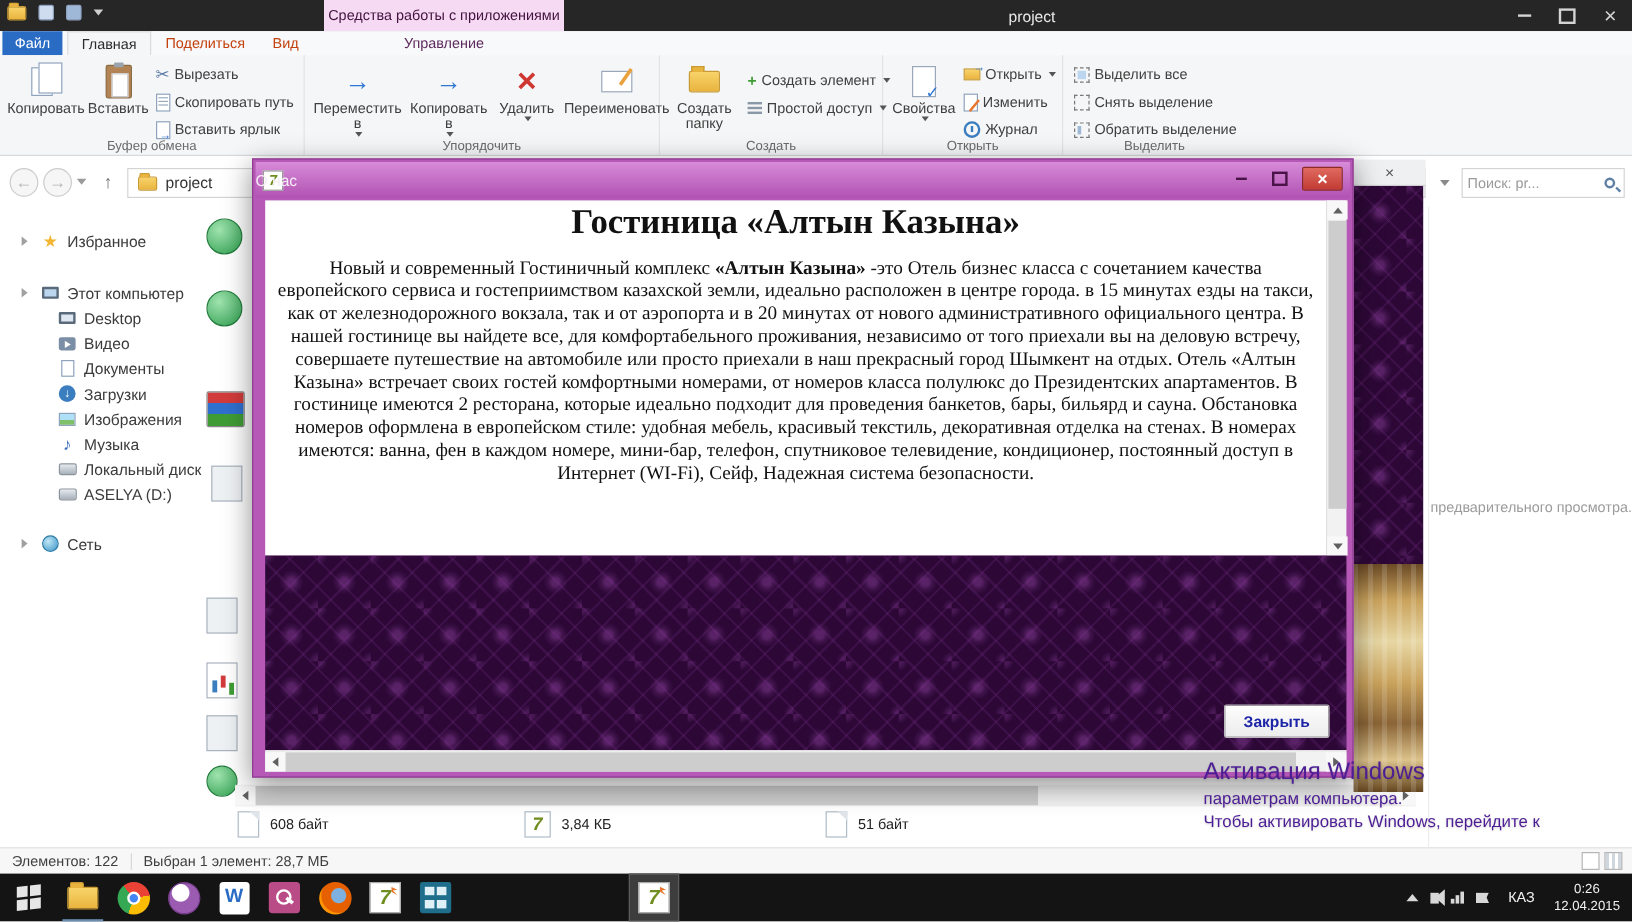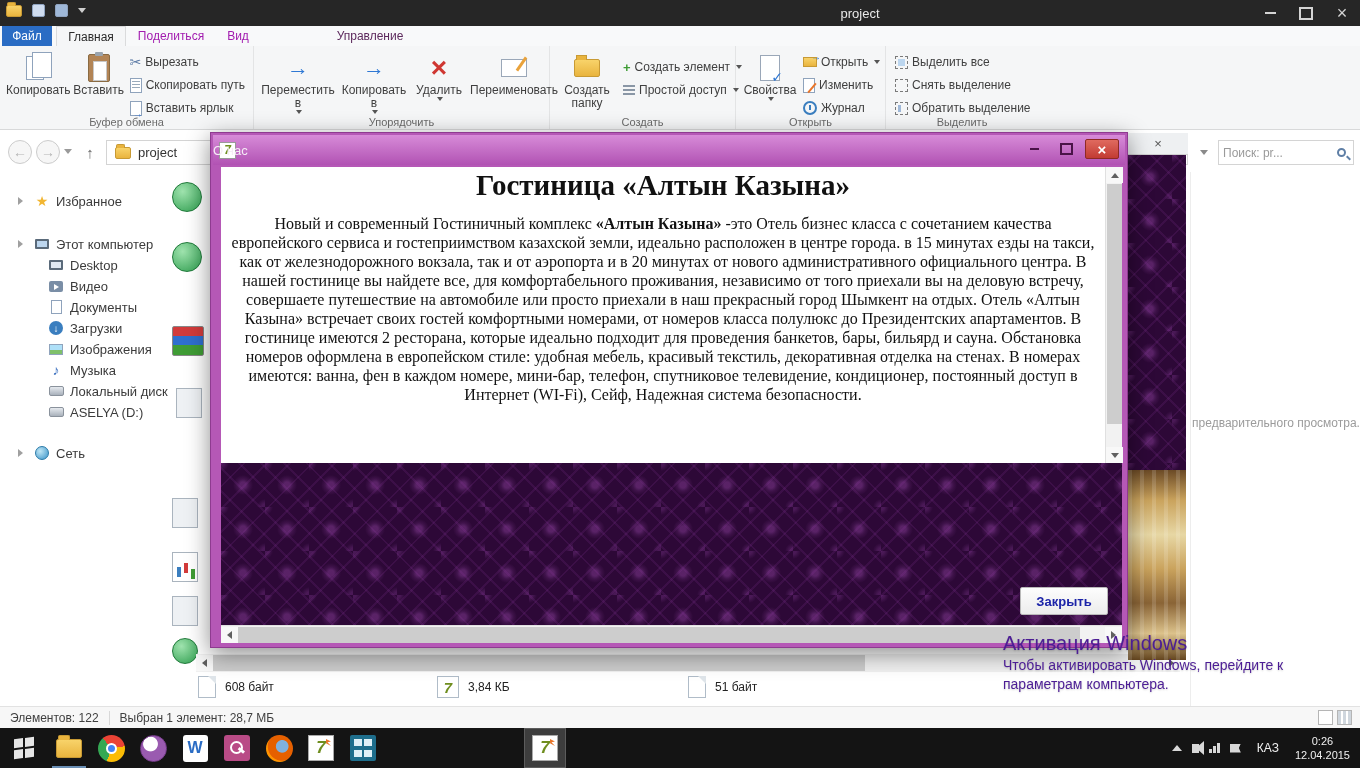--- a/index.html
+++ b/index.html
@@ -17,21 +17,21 @@
   .ctxtab{position:absolute;left:270px;top:0;width:200px;height:26px;background:#f6d9f2;color:#43113f;font-size:12px;display:flex;align-items:center;justify-content:center}
   .wtitle{position:absolute;left:470px;right:110px;top:0;height:26px;color:#e9e9e9;font-size:13px;display:flex;align-items:center;justify-content:center}
   .winctls{position:absolute;right:0;top:0;height:26px;display:flex}
   .wc{width:36px;height:26px;display:flex;align-items:center;justify-content:center;color:#d4d4d4}
   .wc-min::after{content:"";width:11px;height:2px;background:#d4d4d4}
   .wc-max::after{content:"";width:10px;height:9px;border:2px solid #d4d4d4}
   .wc-close::after{content:"×";font-size:18px;line-height:1}
 
   
   .tabsrow{position:absolute;left:0;top:26px;width:1360px;height:20px;background:#f8f9fa;z-index:3}
-  .tab{position:absolute;top:0;height:20px;font-size:12px;color:#a21caf;display:flex;align-items:center;justify-content:center}
+  .tab{position:absolute;top:0;height:20px;font-size:12px;color:#c2410c;display:flex;align-items:center;justify-content:center}
   .tab-file{left:2px;width:50px;background:#2a6cc4;color:#fff}
   .tab-home{left:56px;width:70px;background:#f5f6f7;border:1px solid #dadbdc;border-bottom:none;color:#2b2b2b}
   .tab-share{left:130px;width:82px}
   .tab-view{left:216px;width:44px}
   .tab-manage{left:330px;width:80px;color:#5d2a5d}
 
   
   .ribbon{position:absolute;left:0;top:46px;width:1360px;height:84px;background:#f5f6f7;border-bottom:1px solid #d8d9da;z-index:3}
   .rg{position:absolute;top:0;height:83px;border-right:1px solid #e3e4e5}
   .rg1{left:0;width:254px}.rg2{left:254px;width:296px}.rg3{left:550px;width:186px}.rg4{left:736px;width:150px}.rg5{left:886px;width:152px}
@@ -222,20 +222,21 @@
 </head>
 <body>
 
 <div class="titlebar">
   <div class="qat">
     <span class="mini-folder"></span>
     <span class="qat-sq"></span>
     <span class="qat-sq alt"></span>
     <span class="caret-d"></span>
   </div>
+  <div class="ctxtab">Средства работы с приложениями</div>
   <div class="wtitle">project</div>
   <div class="winctls">
     <span class="wc wc-min"></span>
     <span class="wc wc-max"></span>
     <span class="wc wc-close"></span>
   </div>
 </div>
 
 <div class="tabsrow">
   <div class="tab tab-file">Файл</div>
@@ -576,22 +577,22 @@
   <span class="sdiv"></span>
   <span>Выбран 1 элемент: 28,7 МБ</span>
   <span class="viewtoggles">
     <span class="vt"></span>
     <span class="vt grid"></span>
   </span>
 </div>
 
 <div class="activation">
   <div class="a1">Активация Windows</div>
+  <div class="a2">параметрам компьютера.</div>
   <div class="a2">Чтобы активировать Windows, перейдите к</div>
-  <div class="a2">параметрам компьютера.</div>
 </div>
 
 <div class="taskbar">
   <div class="start">
     <span class="winlogo">
         <span></span>
         <span></span>
         <span></span>
         <span></span>
       </span>

